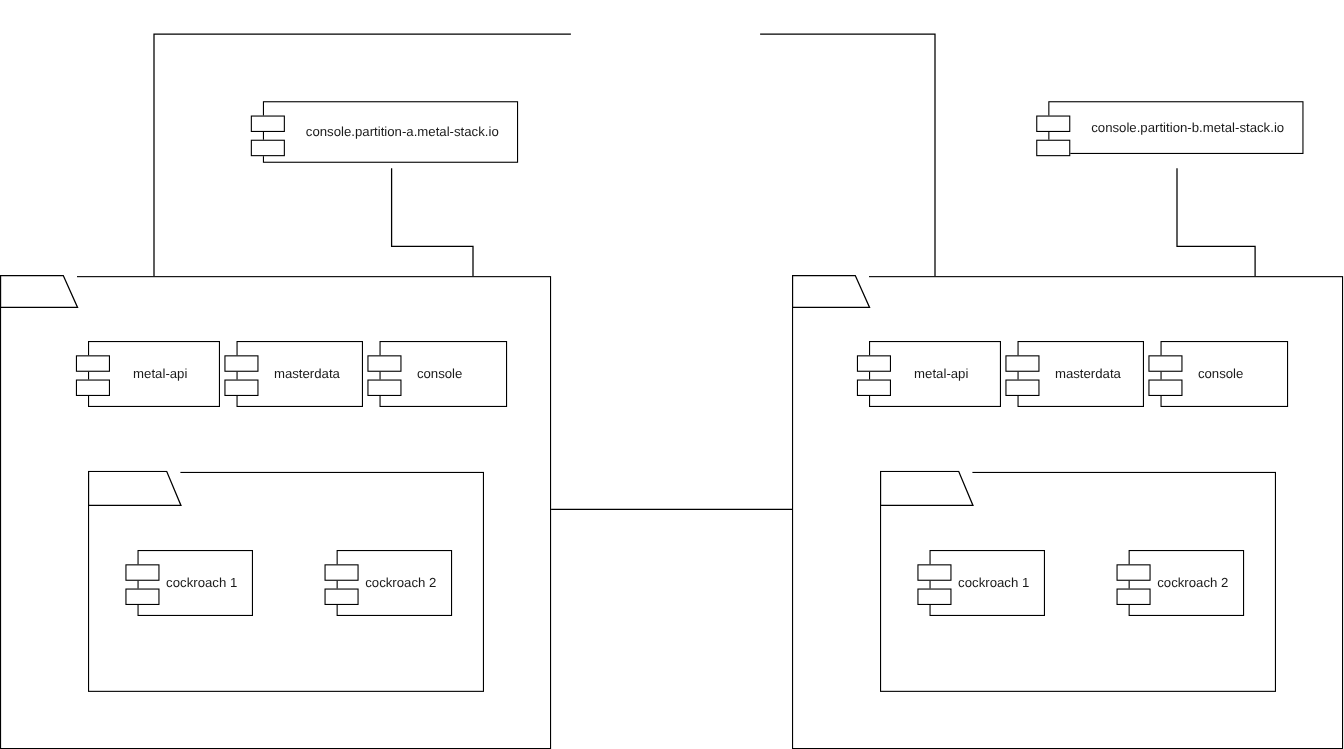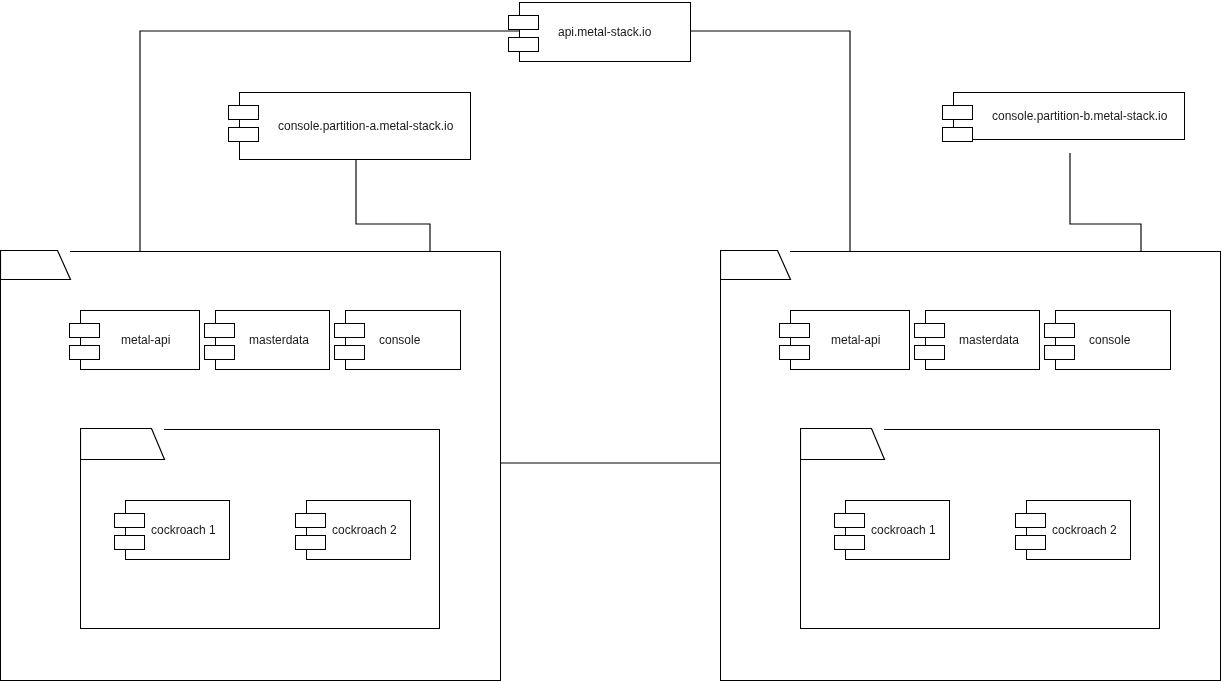--- a/index.html
+++ b/index.html
@@ -165,27 +165,22 @@
   <div class="package cockroach-pkg" style="left:800px; top:429px; width:360px; height:200px; z-index:2;">
     <div class="pkg-body"></div>
     <div class="pkg-tab" style="left:0px; top:-1px; width:84px;">
       <svg width="86" height="34" viewBox="0 0 86 34" xmlns="http://www.w3.org/2000/svg">
         <path d="M0.5,0.5 L71.5,0.5 L84.5,31.5 L0.5,31.5 Z" fill="#ffffff" stroke="#000000" stroke-width="1.15"></path>
       </svg>
       <span class="tab-text">cockroach</span>
     </div>
   </div>
 
-  <div class="component" style="left:519px; top:2px; width:172px; height:60px; padding-left:38px;">
-    <span class="lug top"></span>
-    <span class="lug bot"></span>
-    <span class="clabel">api.metal-stack.io</span>
-  </div>
-
-  <div class="component" style="left:239px; top:92px; width:232px; height:68px; padding-left:38px;">
+
+  <div class="component" style="left:239px; top:92px; width:232px; height:56px; padding-left:38px;">
     <span class="lug top"></span>
     <span class="lug bot"></span>
     <span class="clabel">console.partition-a.metal-stack.io</span>
   </div>
 
   <div class="component" style="left:953px; top:92px; width:232px; height:48px; padding-left:38px;">
     <span class="lug top"></span>
     <span class="lug bot"></span>
     <span class="clabel">console.partition-b.metal-stack.io</span>
   </div>

